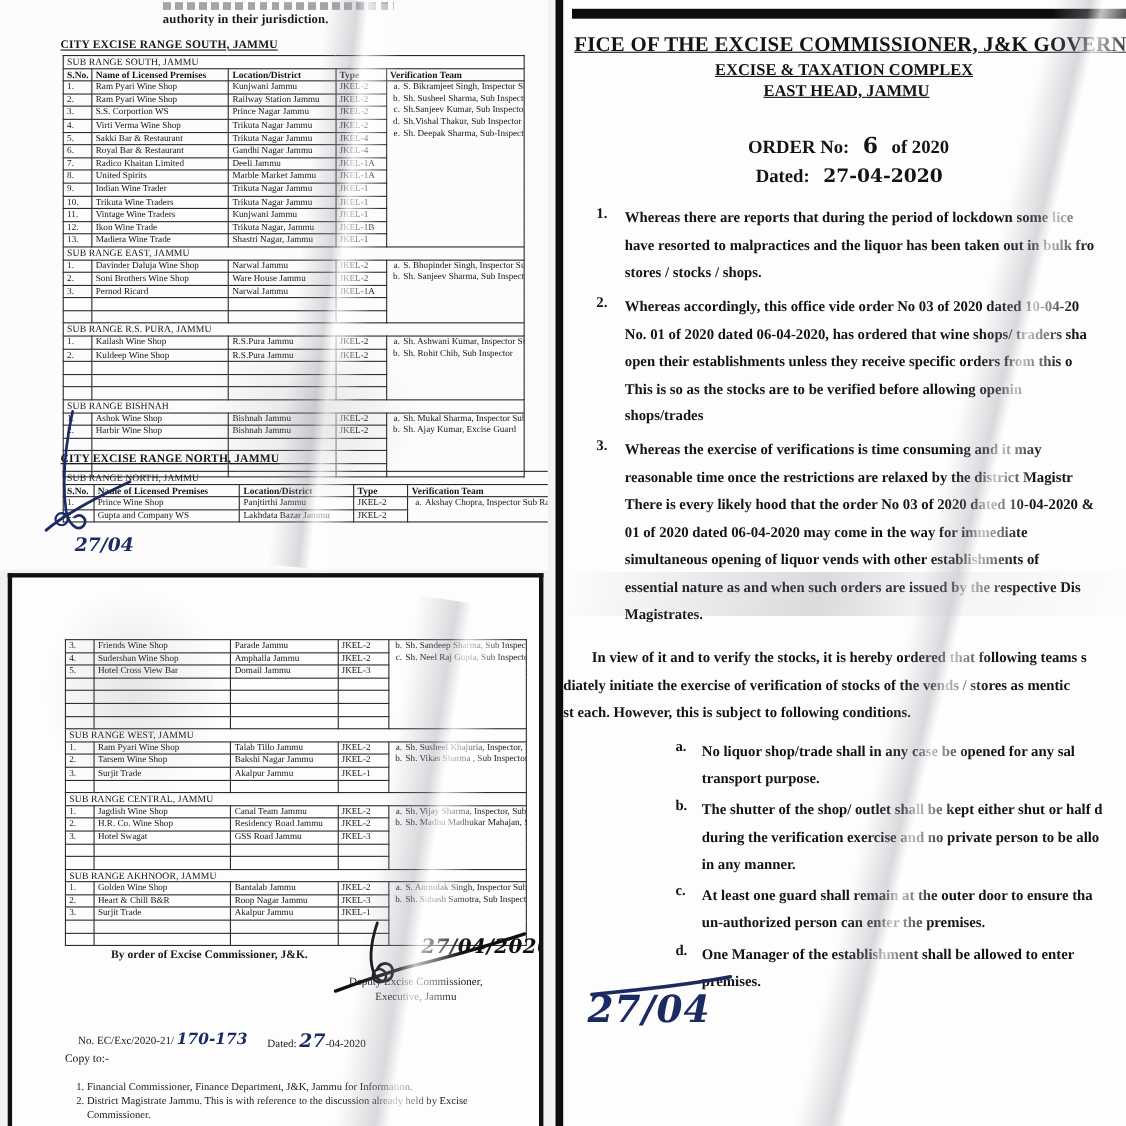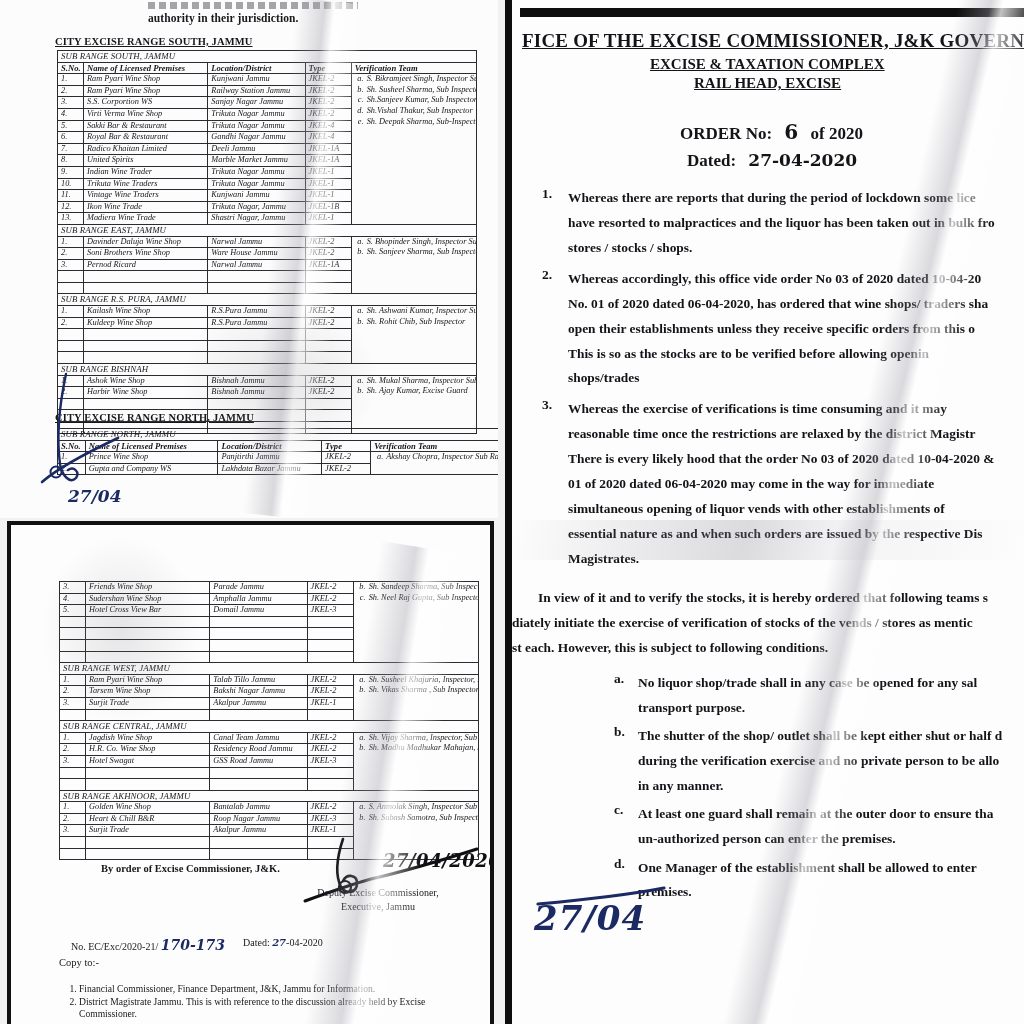--- a/index.html
+++ b/index.html
@@ -75,21 +75,20 @@
   }
 
   
   table.vt {
     position: absolute;
     border-collapse: collapse;
     font-size: 8.3px;
     color: #16161a;
     table-layout: fixed;
     background: transparent;
-    font-style: italic;
   }
   table.vt td, table.vt th {
     border: 0.9px solid #2a2a30;
     padding: 0px 3px;
     vertical-align: top;
     text-align: left;
     font-weight: 400;
     line-height: 1.18;
     height: 11.6px;
     overflow: hidden;
@@ -227,21 +226,21 @@
           </tr>
           <tr>
             <td>2.</td>
             <td>Ram Pyari Wine Shop</td>
             <td>Railway Station Jammu</td>
             <td>JKEL-2</td>
           </tr>
           <tr>
             <td>3.</td>
             <td>S.S. Corportion WS</td>
-            <td>Sanjay Nagar Jammu</td>
+            <td>Prince Nagar Jammu</td>
             <td>JKEL-2</td>
           </tr>
           <tr>
             <td>4.</td>
             <td>Virti Verma Wine Shop</td>
             <td>Trikuta Nagar Jammu</td>
             <td>JKEL-2</td>
           </tr>
           <tr>
             <td>5.</td>
@@ -654,42 +653,42 @@
     <div class="sig-title" style="left:272px; top:362px; width:190px;">Deputy Excise Commissioner,</div>
     <div class="sig-title" style="left:272px; top:376px; width:190px;">Executive, Jammu</div>
 
     <div class="no-line" style="left:60px; top:412px;">
       <span>No. EC/Exc/2020-21/</span>
       <span class="hw" style="position:static; font-size:14px;">170-173</span>
     </div>
 
     <div class="no-line" style="left:232px; top:412px;">
       <span>Dated:</span>
-      <span class="hw" style="position:static; font-size:10px;">27</span><span>-04-2020</span>
+      <span class="hw" style="position:static; font-size:17px;">27</span><span>-04-2020</span>
     </div>
 
     <div class="copy-to" style="left:48px; top:432px;">Copy to:-</div>
 
     <div class="copy-list" style="left:52px; top:458px; width:400px;">
       <ol id="copy-to-list-ol">
           <li>Financial Commissioner, Finance Department, J&amp;K, Jammu for Information.</li>
           <li>District Magistrate Jammu. This is with reference to the discussion already held by Excise Commissioner.</li>
         </ol>
     </div>
 
     <div class="crease" style="left:330px; top:20px; width:90px; height:500px; transform:rotate(9deg);"></div>
     <div class="smudge" style="left:30px; top:10px; width:160px; height:190px;"></div>
   </div>
 
   <div class="panel doc-r" id="panel-right">
     <div id="panel-right-topbar"></div>
 
     <div class="r-title" id="r-l1">FICE OF THE EXCISE COMMISSIONER, J&amp;K GOVERNME</div>
     <div class="r-title" id="r-l2">EXCISE &amp; TAXATION COMPLEX</div>
-    <div class="r-title" id="r-l3">RAIL HEAD, EXCISE</div>
+    <div class="r-title" id="r-l3">EAST HEAD, JAMMU</div>
 
     <div class="r-order">
       <span>ORDER No:</span>
       <span class="hwnum" style="font-size:20px; margin:0 8px;">6</span>
       <span>of 2020</span>
     </div>
 
     <div class="r-dated">
       <span>Dated:</span>
       <span class="hwnum" style="margin-left:8px;">27-04-2020</span>

